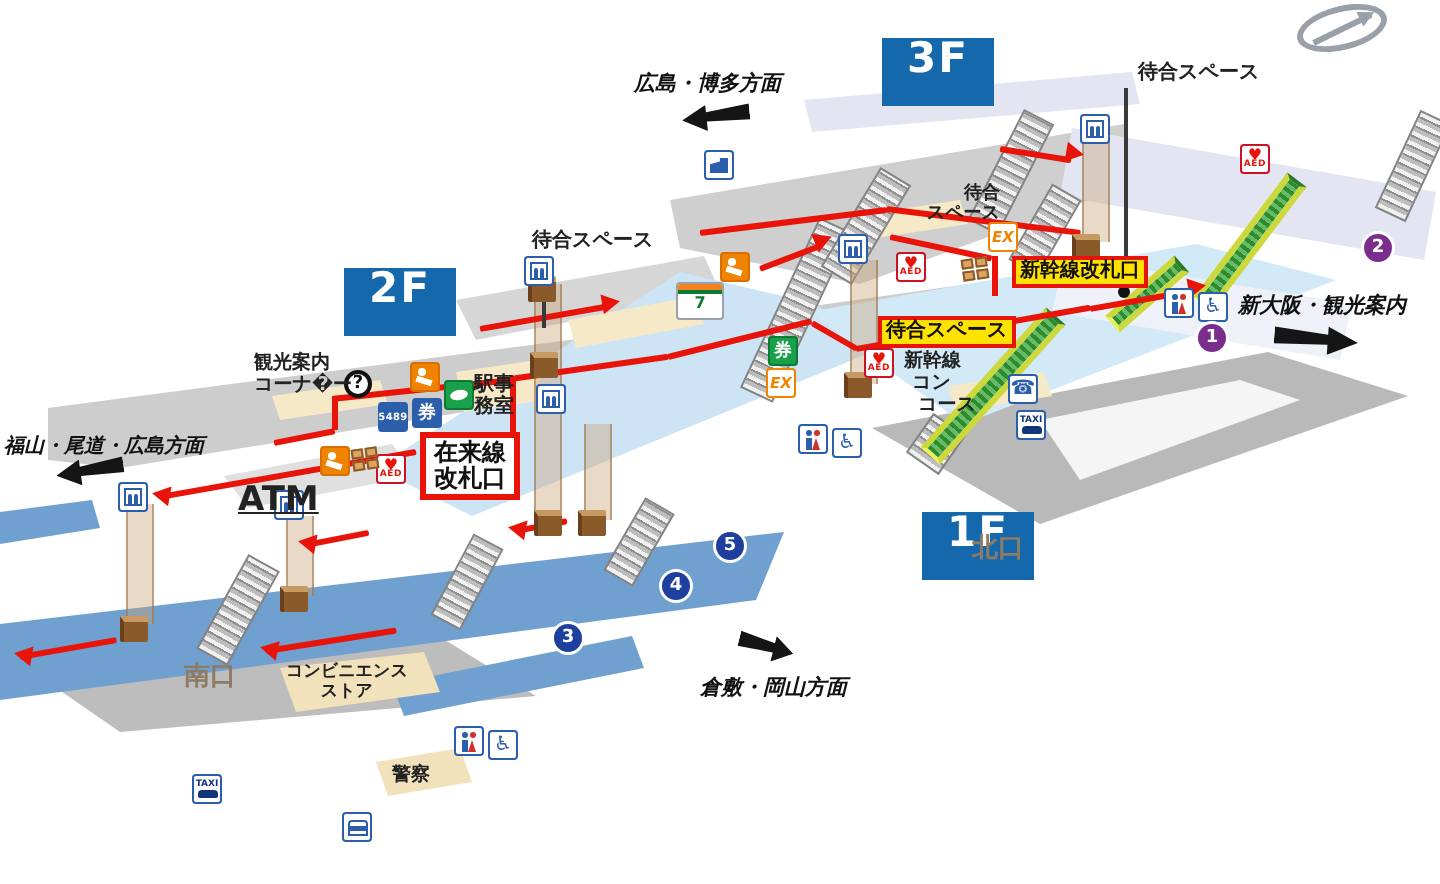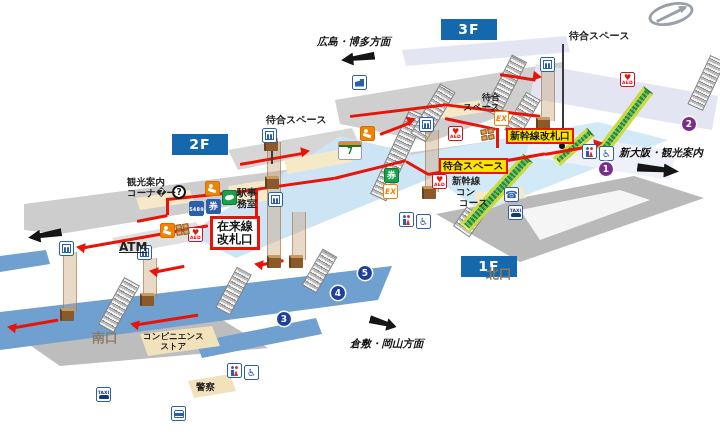--- a/index.html
+++ b/index.html
@@ -52,21 +52,21 @@
   .seven{width:24px;height:19px;border-color:#9aa0ac;flex-direction:column;justify-content:flex-start;overflow:hidden;}
   .seven .s{width:100%;height:2.5px;}
   .seven .n7{font-size:8px;font-weight:bold;color:#0d7a34;line-height:9px;}
   .q{position:absolute;width:14px;height:14px;border-radius:50%;border:2px solid #111;background:#fff;color:#111;font-weight:bold;font-size:9px;display:flex;align-items:center;justify-content:center;box-sizing:border-box;}
   .lock{position:absolute;display:grid;grid-template-columns:6px 6px;grid-auto-rows:5px;gap:1px;transform:rotate(-8deg);}
   .lock i{background:#dca45e;border:1px solid #8a5a2a;box-sizing:border-box;}
   
   .bdg{position:absolute;width:14px;height:14px;border-radius:50%;color:#fff;font-size:9px;font-weight:bold;display:flex;align-items:center;justify-content:center;box-shadow:0 0 0 1.5px #fff;}
   .bdg-sk{background:#7b2d8e;}
   .bdg-lc{background:#1e3f9e;}
-  .flbox{position:absolute;width:56px;height:21px;background:#1568ac;color:#fff;font-weight:bold;font-size:14px;text-align:center;line-height:21px;letter-spacing:1px;}
+  .flbox{position:absolute;width:56px;height:34px;background:#1568ac;color:#fff;font-weight:bold;font-size:21px;text-align:center;line-height:21px;letter-spacing:1px;}
   .gatebox{position:absolute;background:#fff;border:3px solid #e8140a;font-weight:bold;font-size:12px;line-height:13px;text-align:center;padding:1px 4px;color:#111;white-space:nowrap;}
   .ybox{position:absolute;background:#ffe200;border:2px solid #e8140a;font-weight:bold;font-size:10px;line-height:12px;padding:0 2px;color:#111;white-space:nowrap;}
   .dir{position:absolute;font-size:10.5px;font-weight:bold;color:#111;white-space:nowrap;font-style:italic;}
   .lbl{position:absolute;font-weight:bold;color:#222;white-space:nowrap;}
   .exit{position:absolute;font-size:13px;font-weight:bold;color:#8d7b64;}
   .barrow{position:absolute;background:#151515;clip-path:polygon(0 50%,36% 0,36% 28%,100% 12%,100% 72%,36% 64%,36% 100%);}
   .compass{position:absolute;width:46px;height:22px;border:3px solid #9aa0a8;border-radius:50%;box-sizing:border-box;transform:rotate(-14deg);}
   .compass i{position:absolute;left:4px;top:7px;width:32px;height:2.5px;background:#9aa0a8;transform:rotate(-12deg);display:block;}
   .compass i::after{content:"";position:absolute;right:-6px;top:-3px;border:4px solid transparent;border-left:8px solid #9aa0a8;}
 </style>
@@ -318,20 +318,21 @@
     </div>
 
   <div class="flbox" style="left:441px;top:19px;"><span>3F</span></div>
   <div class="flbox" style="left:172px;top:134px;"><span>2F</span></div>
   <div class="flbox" style="left:461px;top:256px;"><span>1F</span></div>
 
   <div class="dir" style="left:317px;top:35px;"><span>広島・博多方面</span></div>
   <div class="barrow" style="left:341px;top:52px;width:34px;height:13px;transform:rotate(-6deg);"></div>
   <div class="dir" style="left:619px;top:146px;"><span>新大阪・観光案内</span></div>
   <div class="barrow" style="left:637px;top:163px;width:42px;height:14px;transform:scaleX(-1) rotate(-4deg);"></div>
+  <div class="dir" style="left:2px;top:216px;font-size:10px;"><span>福山・尾道・広島方面</span></div>
   <div class="barrow" style="left:28px;top:229px;width:34px;height:13px;transform:rotate(-8deg);"></div>
   <div class="dir" style="left:350px;top:337px;"><span>倉敷・岡山方面</span></div>
   <div class="barrow" style="left:369px;top:317px;width:28px;height:13px;transform:scaleX(-1) rotate(-14deg);"></div>
 
   <div class="ybox" style="left:506px;top:128px;"><span>新幹線改札口</span></div>
   <div class="ybox" style="left:439px;top:158px;"><span>待合スペース</span></div>
   <div class="gatebox" style="left:210px;top:216px;">
     <span>在来線</span><br>
     <span>改札口</span>
   </div>
@@ -348,21 +349,21 @@
   </div>
   <div class="lbl" style="left:237px;top:187px;font-size:10px;line-height:11px;">
     <span>駅事</span><br>
     <span>務室</span>
   </div>
   <div class="lbl" style="left:452px;top:175px;font-size:9.5px;line-height:11px;">
     <span>新幹線</span><br>
     <span style="padding-left:4px;">コン</span><br>
     <span style="padding-left:7px;margin-top:27px;">コース</span>
   </div>
-  <div class="lbl" style="left:119px;top:240px;font-size:12px;text-decoration:underline;"><span>ATM</span></div>
+  <div class="lbl" style="left:119px;top:240px;font-size:17px;text-decoration:underline;"><span>ATM</span></div>
   <div class="exit" style="left:486px;top:227px;margin-top:38px;"><span>北口</span></div>
   <div class="exit" style="left:92px;top:329px;"><span>南口</span></div>
   <div class="lbl" style="left:143px;top:331px;font-size:8.5px;line-height:10px;text-align:center;">
     <span>コンビニエンス</span><br>
     <span>ストア</span>
   </div>
   <div class="lbl" style="left:196px;top:381px;font-size:9.5px;"><span>警察</span></div>
 
   <div class="compass" style="left:648px;top:3px;">
       <i></i>

